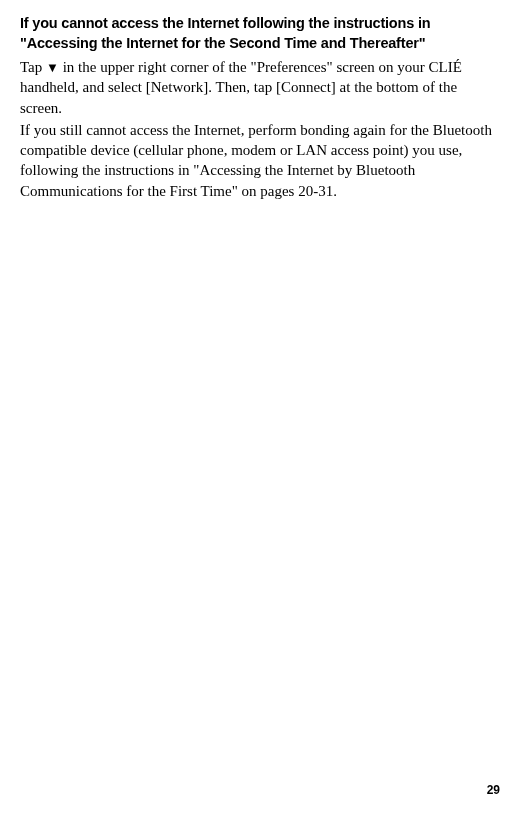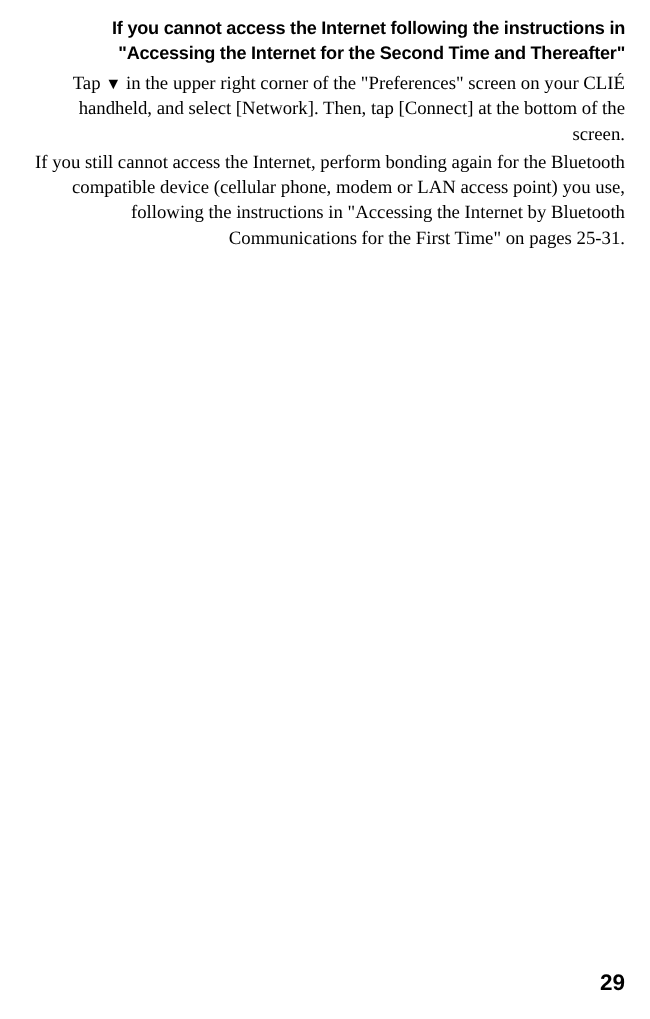--- a/index.html
+++ b/index.html
@@ -1,19 +1,18 @@
 <!DOCTYPE html>
 <html><head>
   <meta charset="utf-8">
   <style>
     * {
       margin: 0;
       padding: 0;
       box-sizing: border-box;
-      text-align: right;
     }
     body {
       width: 520px;
       height: 815px;
       background: #ffffff;
       font-family: "Palatino Linotype", "Book Antiqua", Palatino, Georgia, serif;
       color: #000000;
       position: relative;
       padding: 14px 20px 20px 20px;
     }
@@ -36,27 +35,27 @@
       font-size: 13px;
       vertical-align: baseline;
       position: relative;
     }
     .page-number {
       position: absolute;
       bottom: 18px;
       right: 20px;
       font-family: Verdana, Geneva, Tahoma, sans-serif;
       font-weight: bold;
-      font-size: 18px;
+      font-size: 12px;
     }
   </style>
 </head>
 <body>
 
 <div class="heading">If you cannot access the Internet following the instructions in "Accessing the Internet for the Second Time and Thereafter"</div>
 
 <div class="body-text">
   <span>Tap </span><span class="arrow">▼</span><span> in the upper right corner of the "Preferences" screen on your CLIÉ handheld, and select [Network]. Then, tap [Connect] at the bottom of the screen.</span>
 </div>
 
-<div class="body-text">If you still cannot access the Internet, perform bonding again for the Bluetooth compatible device (cellular phone, modem or LAN access point) you use, following the instructions in "Accessing the Internet by Bluetooth Communications for the First Time" on pages 25-31.</div>
+<div class="body-text">If you still cannot access the Internet, perform bonding again for the Bluetooth compatible device (cellular phone, modem or LAN access point) you use, following the instructions in "Accessing the Internet by Bluetooth Communications for the First Time" on pages 20-31.</div>
 
 <div class="page-number">29</div>
 
 </body></html>

